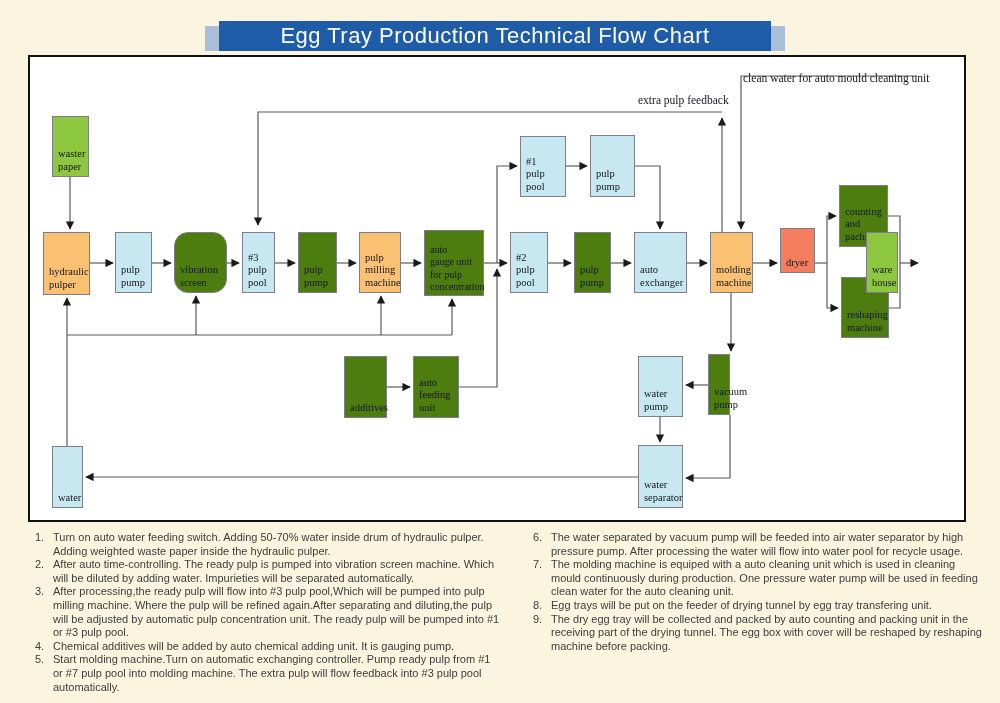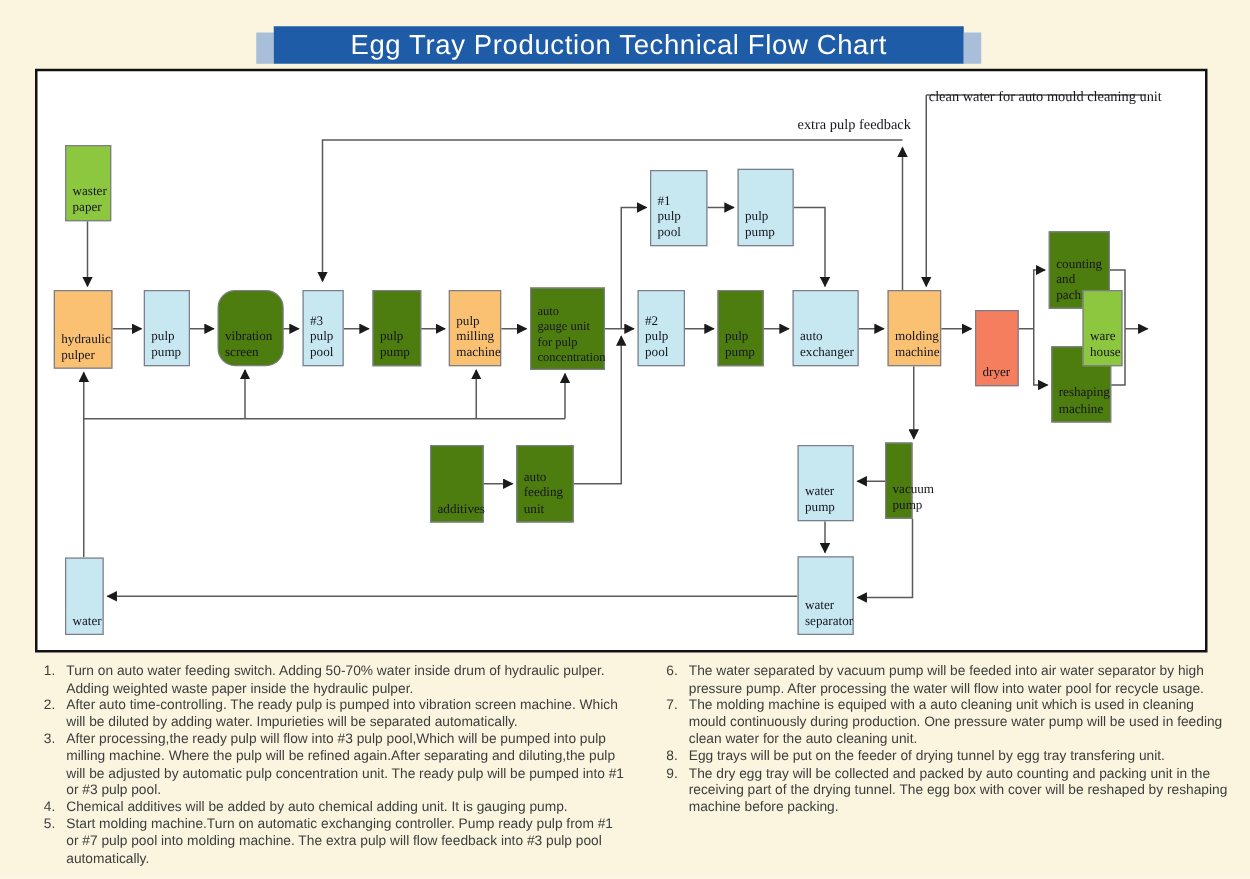--- a/index.html
+++ b/index.html
@@ -135,21 +135,21 @@
 pump</span></div>
 <div class="node c-blue" style="left:510px;top:232px;width:38px;height:61px;"><span>#2
 pulp
 pool</span></div>
 <div class="node c-lav" style="left:574px;top:232px;width:37px;height:61px;"><span>pulp
 pump</span></div>
 <div class="node c-blue" style="left:634px;top:232px;width:53px;height:61px;"><span>auto
 exchanger</span></div>
 <div class="node c-org" style="left:710px;top:232px;width:43px;height:61px;"><span>molding
 machine</span></div>
-<div class="node c-cor" style="left:780px;top:248px;width:35px;height:61px;"><span>dryer</span></div>
+<div class="node c-cor" style="left:780px;top:228px;width:35px;height:45px;"><span>dryer</span></div>
 <div class="node c-lav" style="left:839px;top:185px;width:49px;height:62px;"><span>counting
 and
 paching</span></div>
 <div class="node c-lav" style="left:841px;top:277px;width:48px;height:61px;"><span>reshaping
 machine</span></div>
 <div class="node c-grn" style="left:866px;top:232px;width:32px;height:61px;"><span>ware
 house</span></div>
 <div class="node c-lav" style="left:344px;top:356px;width:43px;height:62px;"><span>additives</span></div>
 <div class="node c-lav" style="left:413px;top:356px;width:46px;height:62px;"><span>auto
 feeding

